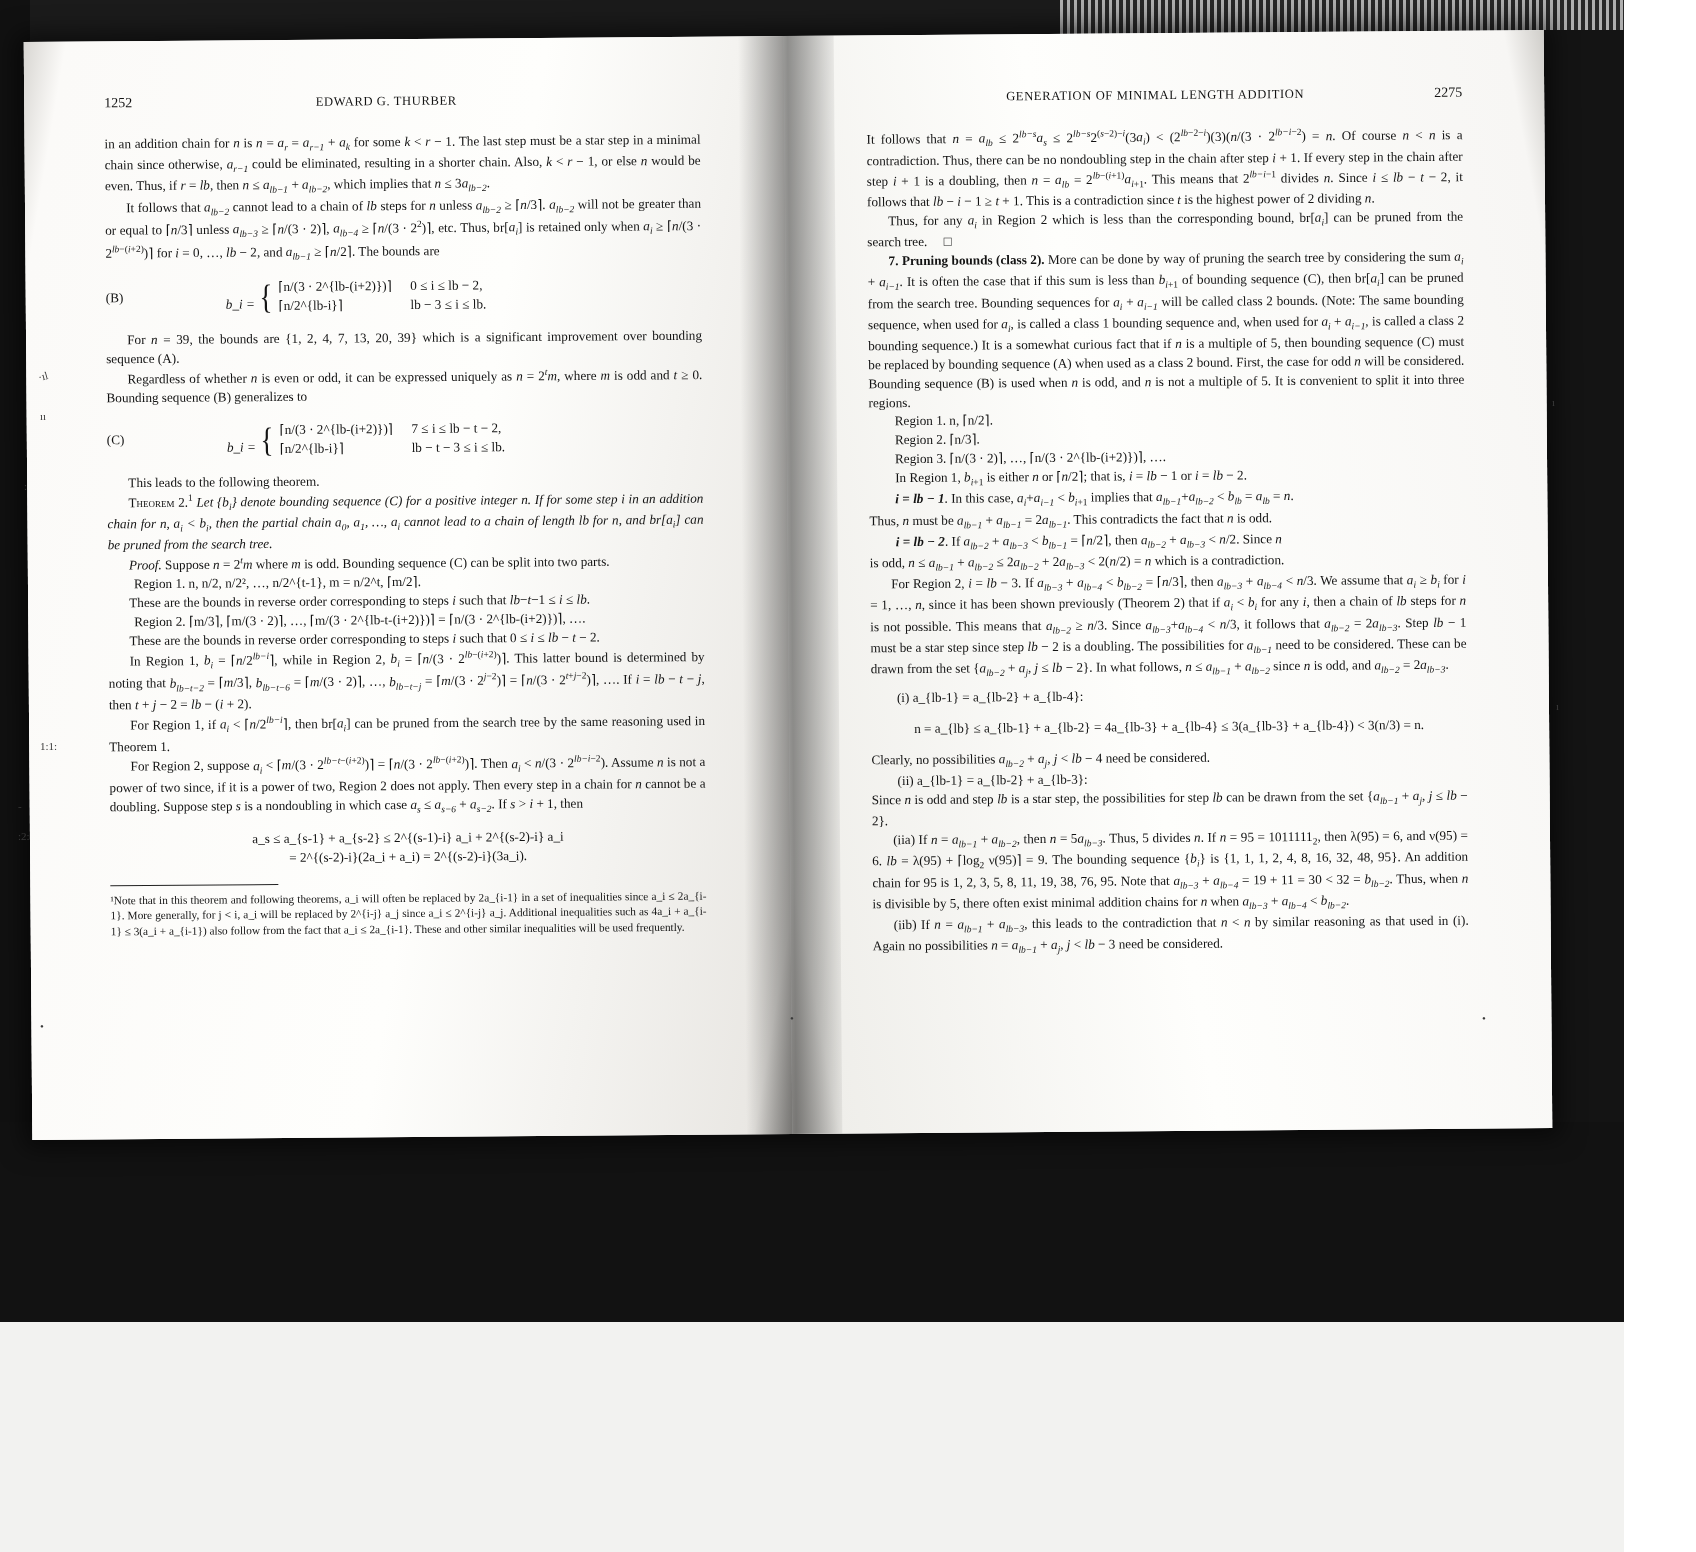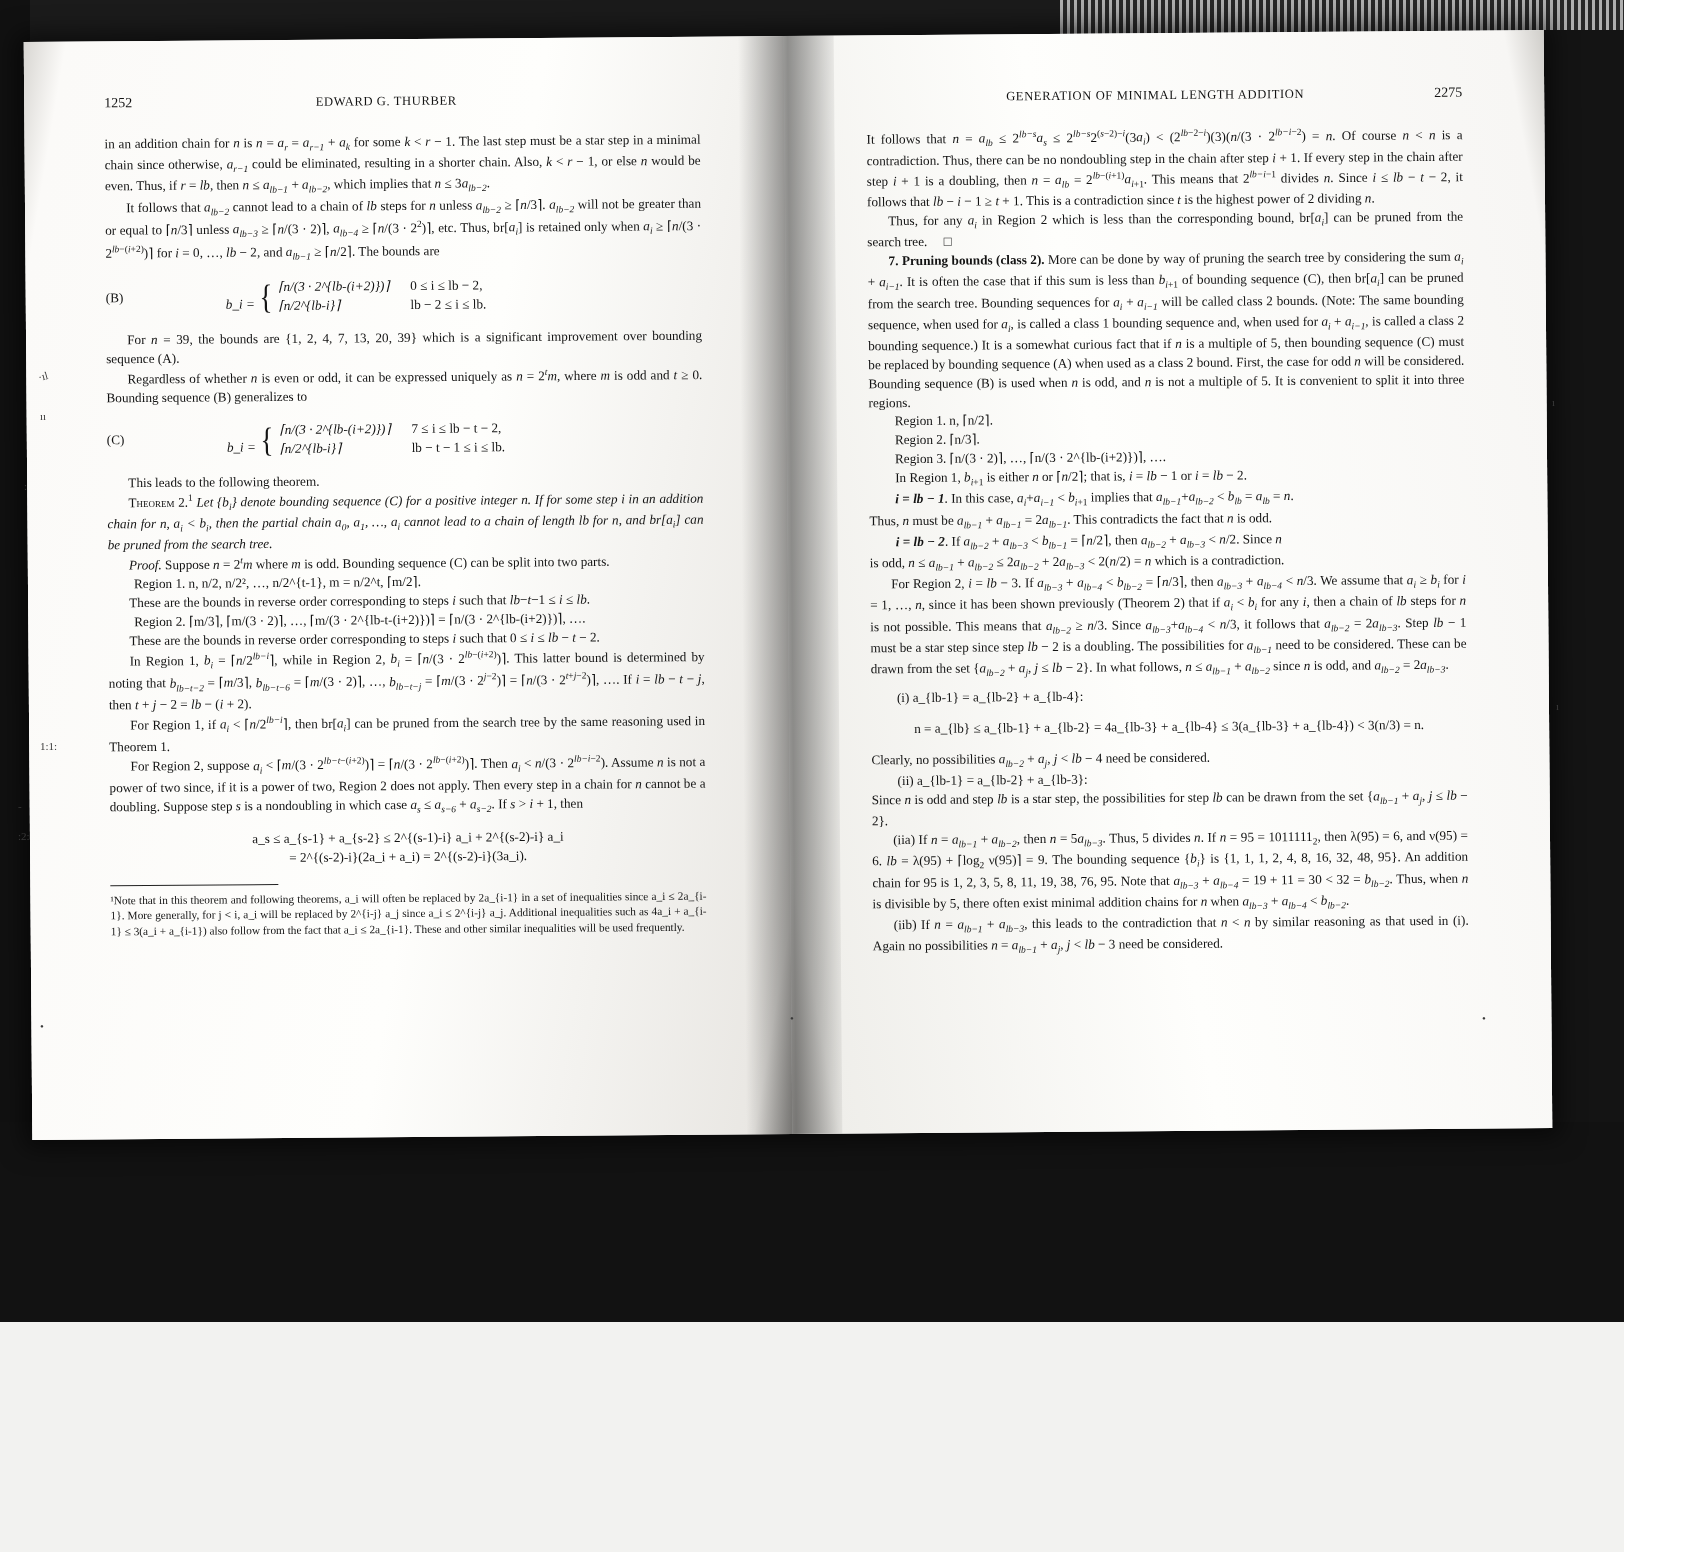--- a/index.html
+++ b/index.html
@@ -152,21 +152,21 @@
     font-size: 34px;
     line-height: 0.8;
     margin-right: 4px;
     transform: scaleX(0.8);
   }
   .cases {
     display: inline-block;
     vertical-align: middle;
   }
   .case-line { display: flex; white-space: nowrap; }
-  .case-line .lhs { width: 132px; font-style: italic; }
+  .case-line .lhs { width: 132px; }
   .case-line .rhs { }
 
   .it { font-style: italic; }
   .sc { font-variant: small-caps; margin-top: 24px; }
   sub { font-size: .72em; }
   sup { font-size: .72em; }
 
   .fn {
     margin-top: 16px;
     font-size: 11.3px;
@@ -227,21 +227,21 @@
             <span class="it">b_i =</span>
             <span class="brace">
               <span class="bar">{</span>
               <span class="cases">
                 <span class="case-line">
                   <span class="lhs">⌈n/(3 · 2^{lb-(i+2)})⌉</span>
                   <span class="rhs">0 ≤ i ≤ lb − 2,</span>
                 </span>
                 <span class="case-line">
                   <span class="lhs">⌈n/2^{lb-i}⌉</span>
-                  <span class="rhs">lb − 2 ≤ i ≤ lb.</span>
+                  <span class="rhs">lb − 3 ≤ i ≤ lb.</span>
                 </span>
               </span>
             </span>
           </span>
         </div>
 
         <p>
           For <span class="it">n</span> = 39, the bounds are {1, 2, 4, 7, 13, 20, 39} which is a significant improvement over bounding sequence (A).
         </p>
 
@@ -256,21 +256,21 @@
             <span class="it">b_i =</span>
             <span class="brace">
               <span class="bar">{</span>
               <span class="cases">
                 <span class="case-line">
                   <span class="lhs">⌈n/(3 · 2^{lb-(i+2)})⌉</span>
                   <span class="rhs">7 ≤ i ≤ lb − t − 2,</span>
                 </span>
                 <span class="case-line">
                   <span class="lhs">⌈n/2^{lb-i}⌉</span>
-                  <span class="rhs">lb − t − 1 ≤ i ≤ lb.</span>
+                  <span class="rhs">lb − t − 3 ≤ i ≤ lb.</span>
                 </span>
               </span>
             </span>
           </span>
         </div>
 
         <p>This leads to the following theorem.</p>
 
         <p>
           <span class="sc">Theorem 2.</span><sup>1</sup>

